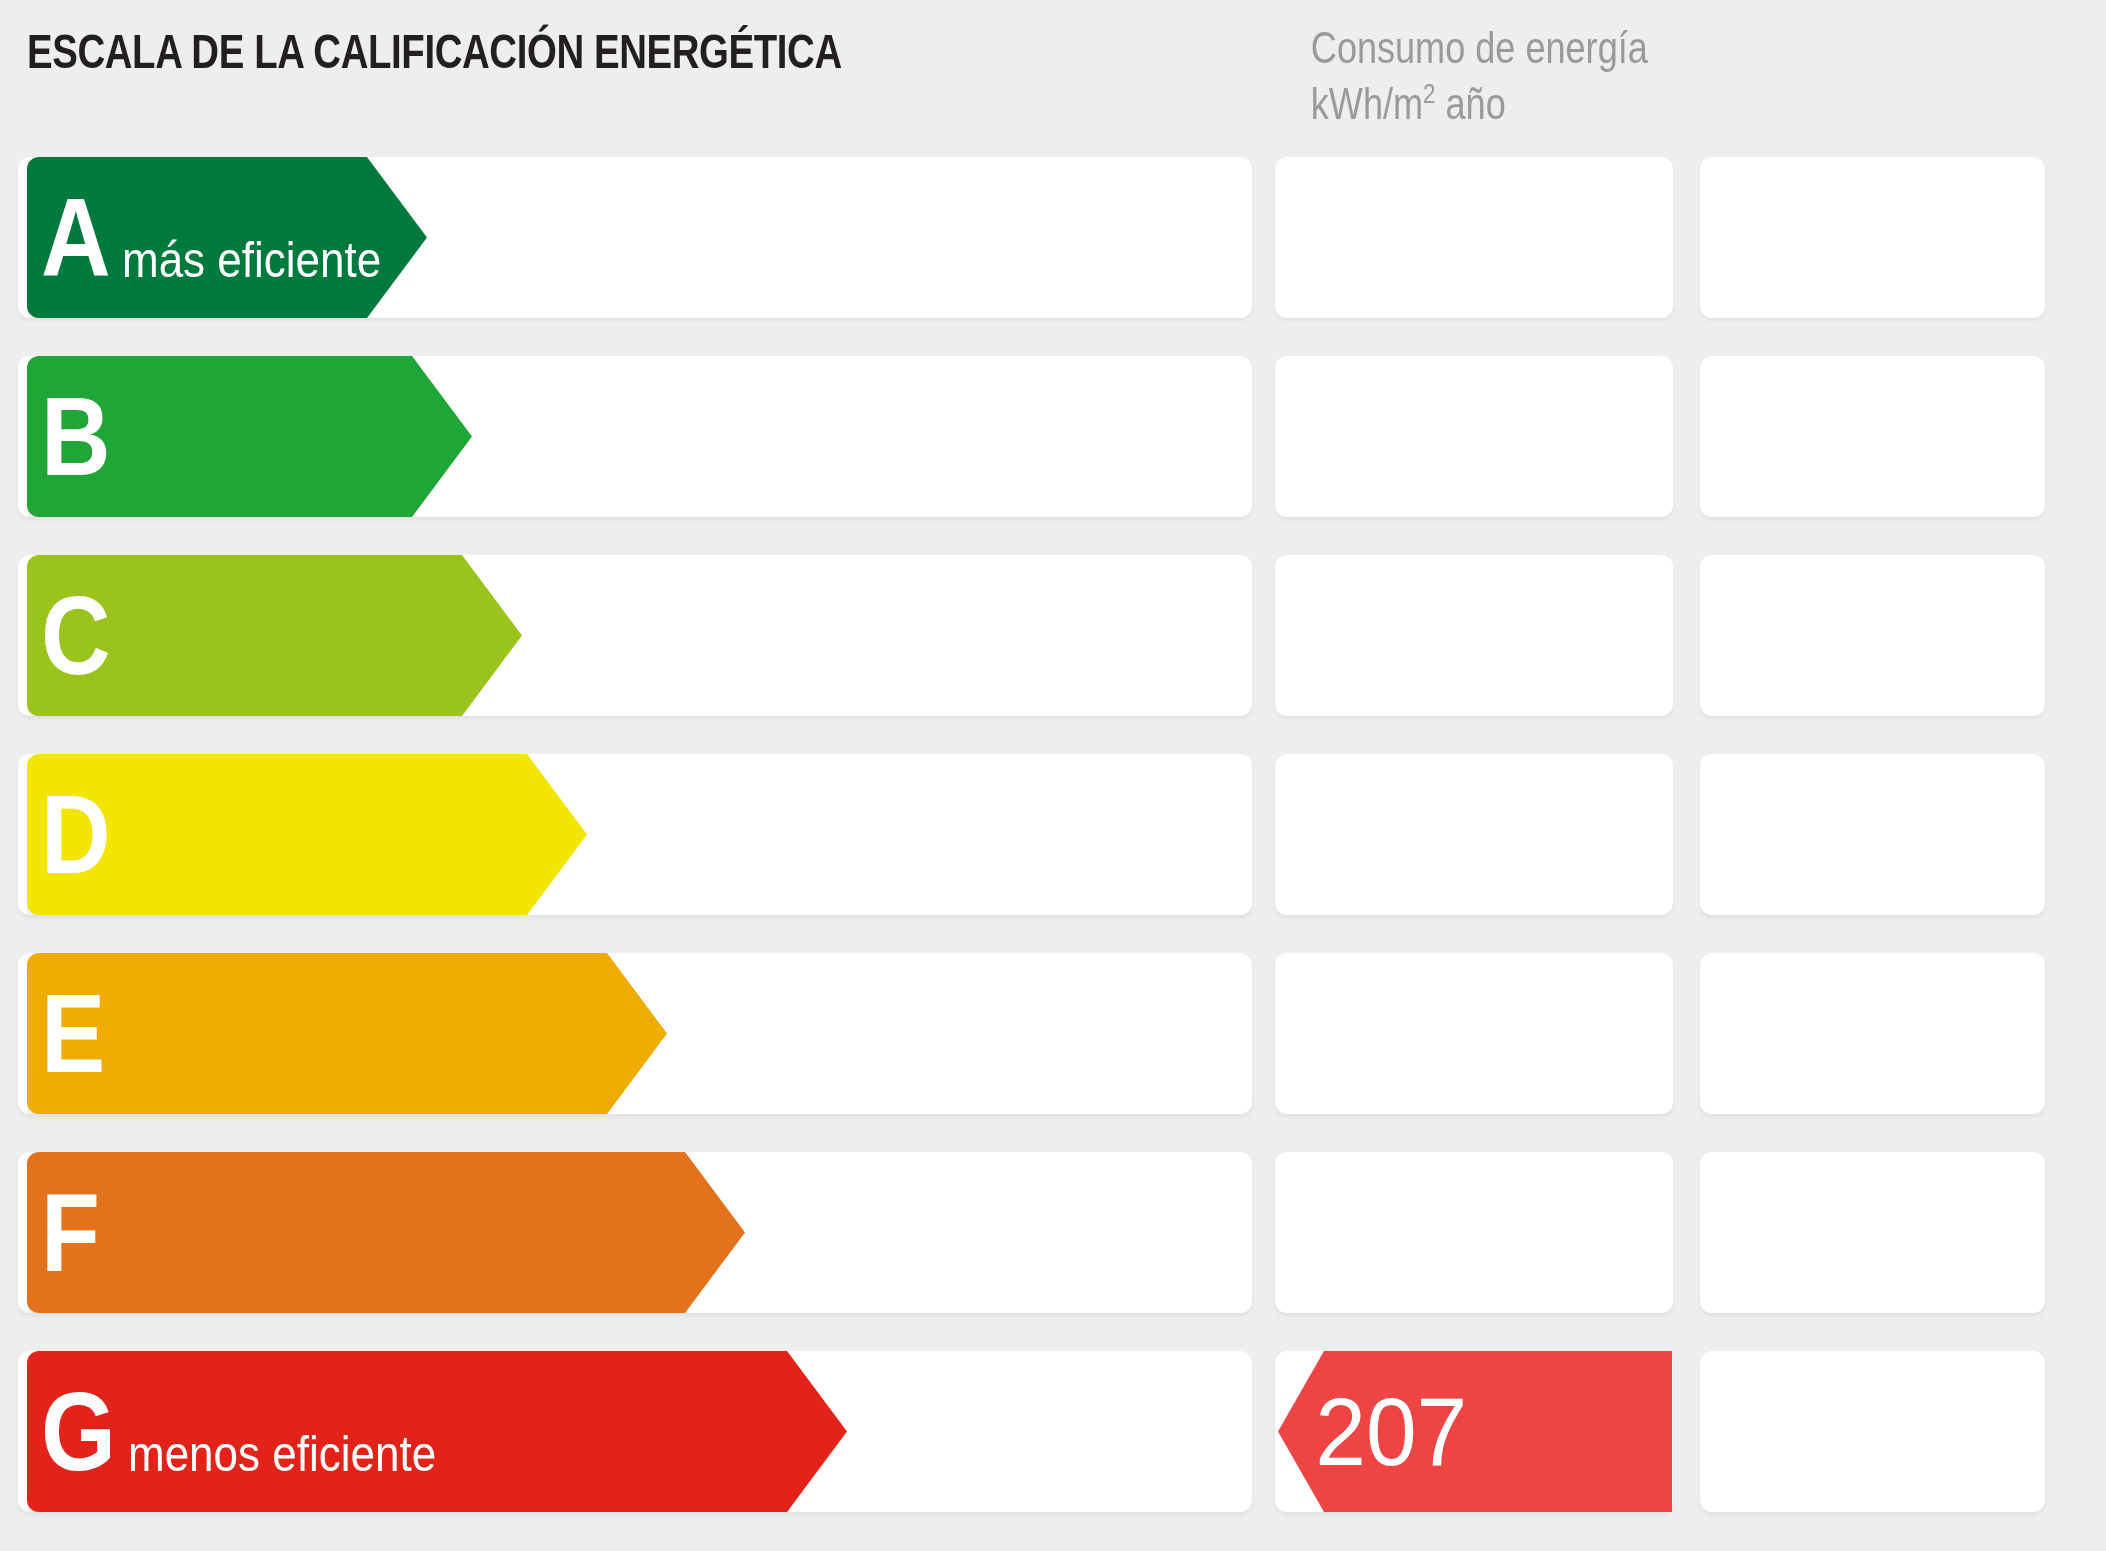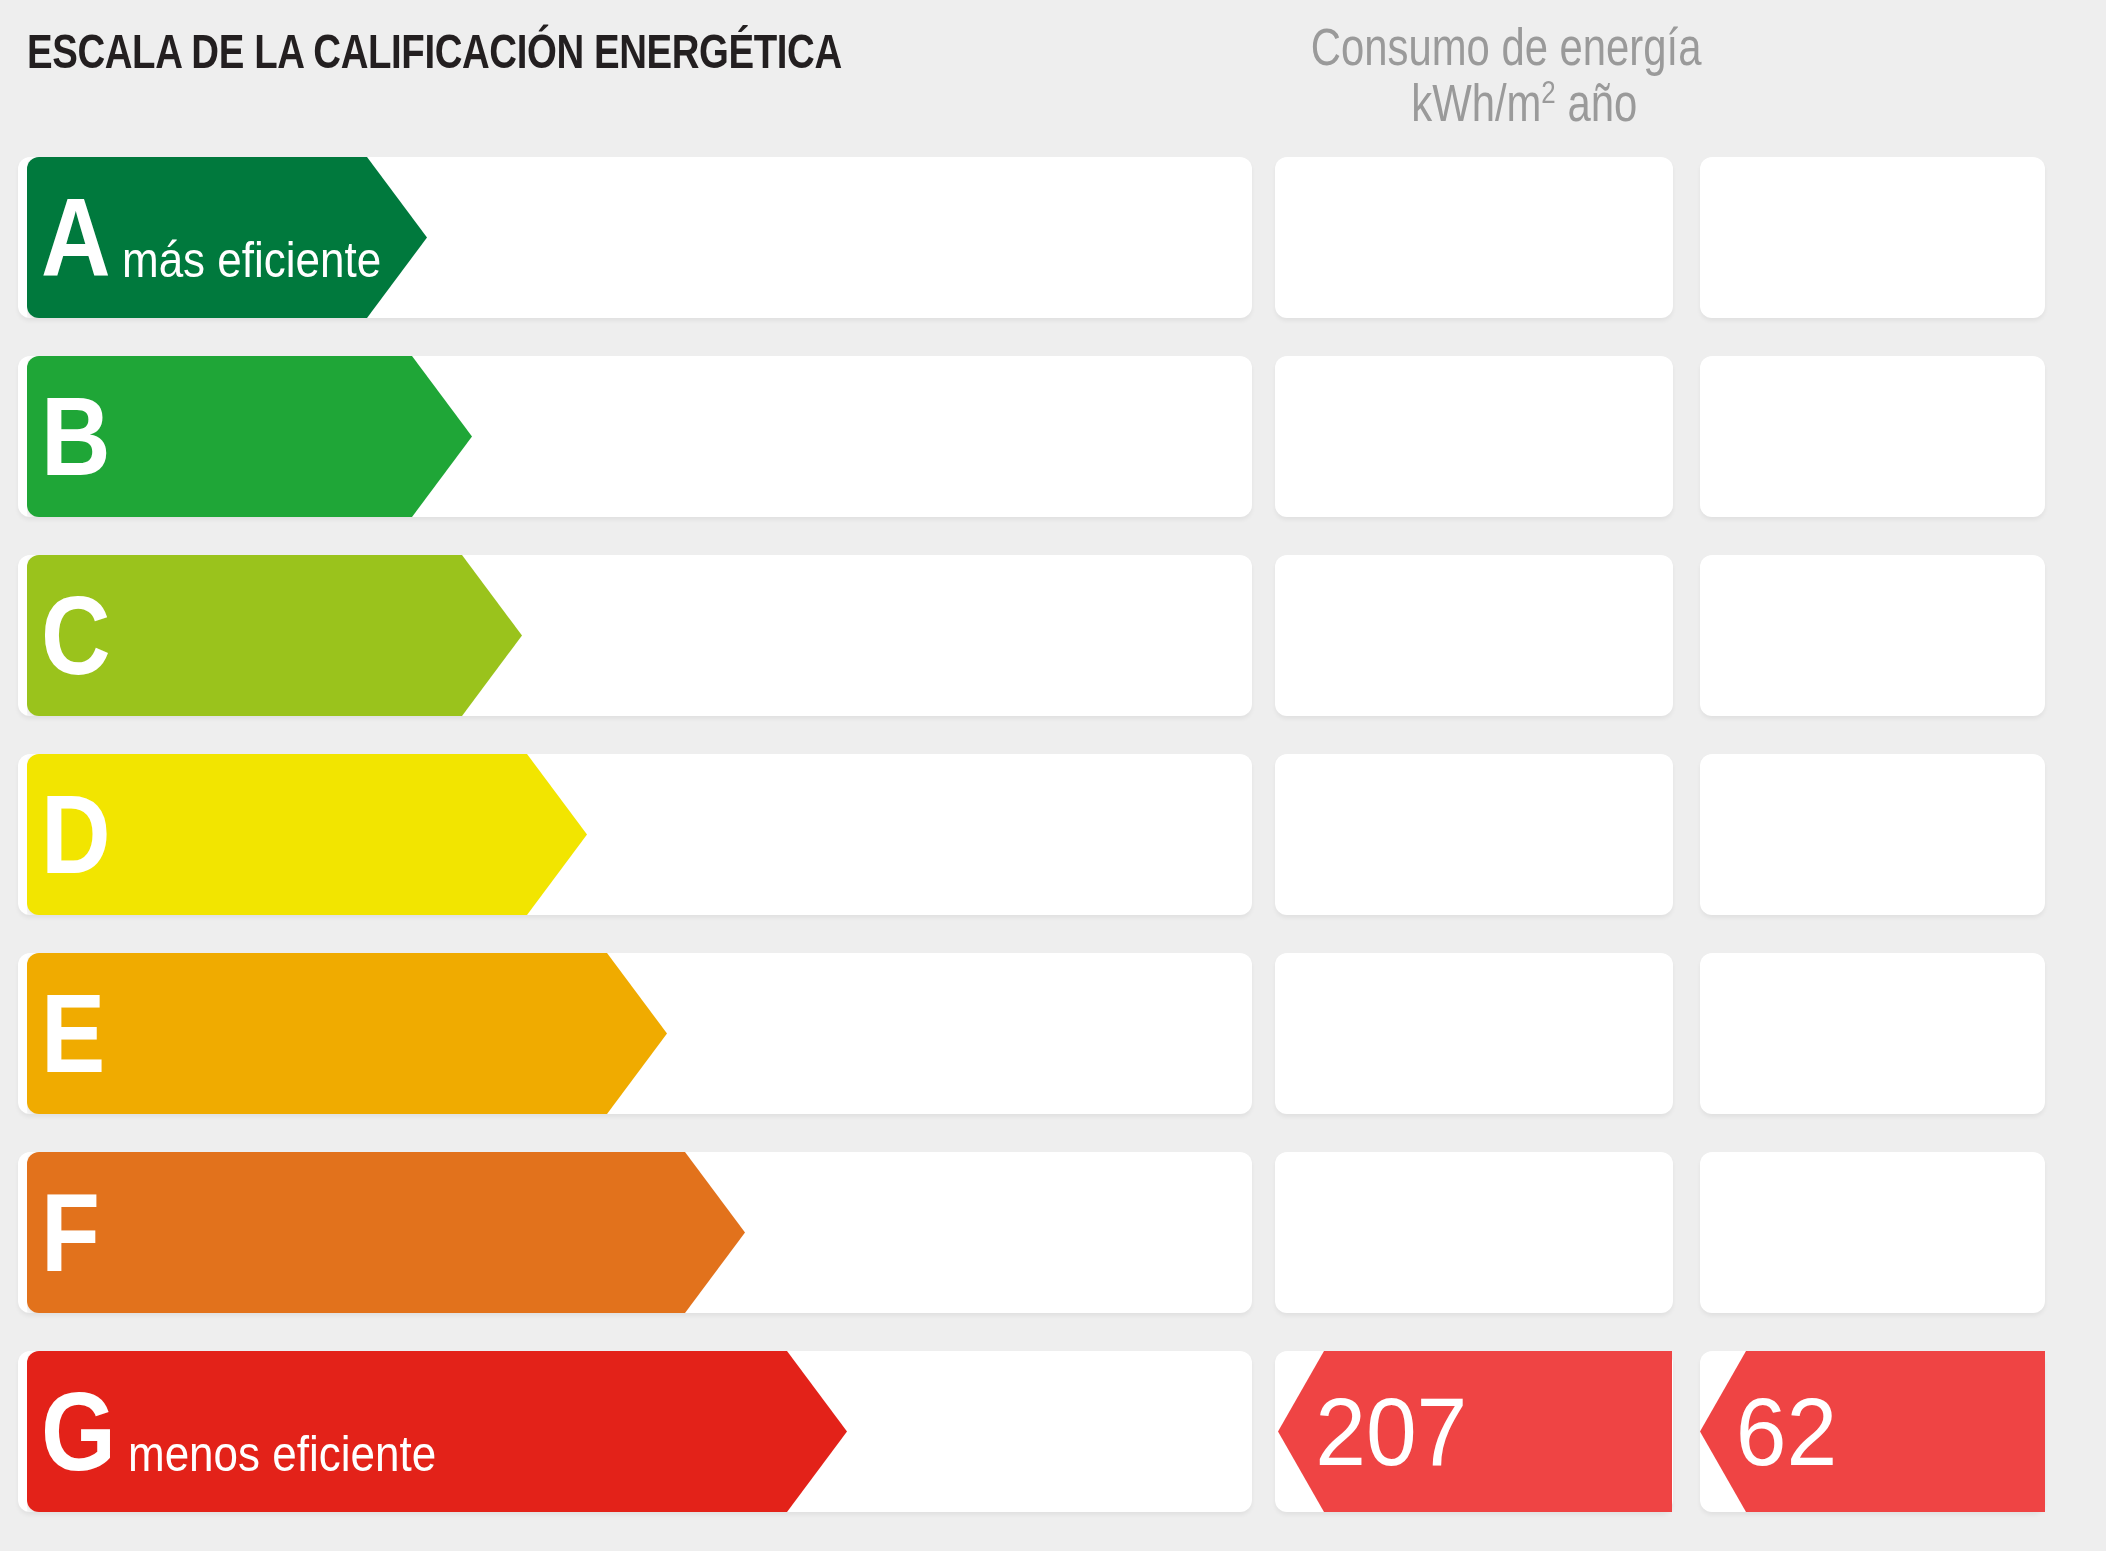--- a/index.html
+++ b/index.html
@@ -31,23 +31,23 @@
     font-weight: bold;
     letter-spacing: -0.5px;
     color: #231f20;
     transform: scaleX(0.80);
     transform-origin: left top;
     white-space: nowrap;
   }
   .col-head {
     position: absolute;
     top: 6px;
-    text-align: right;
+    text-align: left;
     color: #9a9a9a;
-    font-size: 51px;
+    font-size: 44px;
     line-height: 56px;
     white-space: nowrap;
   }
   .col-head .ln {
     display: block;
     transform: scaleX(0.82);
   }
   #head-consumo { left: 1275px; width: 398px; }
   #head-emisiones { left: 1700px; width: 345px; }
   .col-head sup {
@@ -225,19 +225,16 @@
         <div class="cell cell-val2"></div>
         <div class="band" style="width: 820px; background: rgb(227, 34, 25); clip-path: polygon(0px 0px, calc(100% - 60px) 0px, 100% 50%, calc(100% - 60px) 100%, 0px 100%);">
           <div class="band-inner">
             <span class="grade">G</span>
             <span class="band-note">menos eficiente</span>
           </div>
         </div>
         <div class="value-badge" id="badge-consumo">
           <span>207</span>
         </div>
-        <div class="value-badge" id="badge-emisiones">
-          <span>62</span>
-        </div>
       </div>
     </div>
 
 </div>
 
 </body></html>

